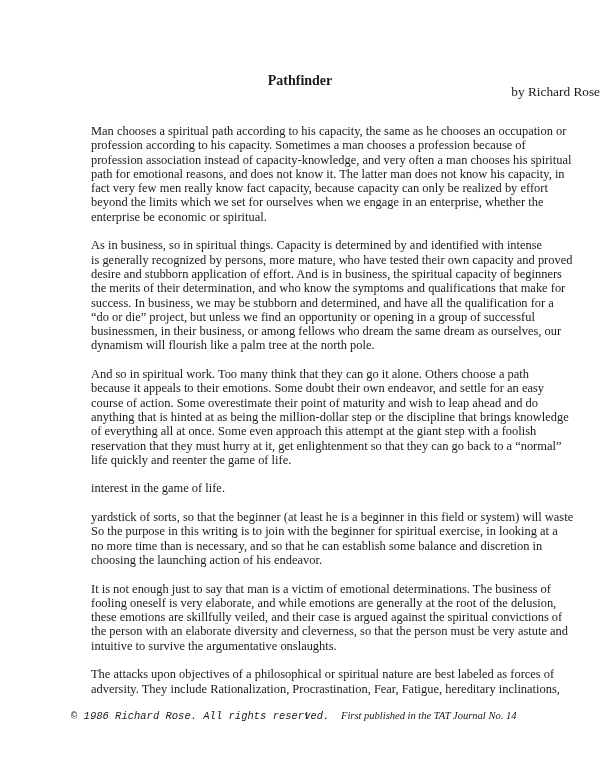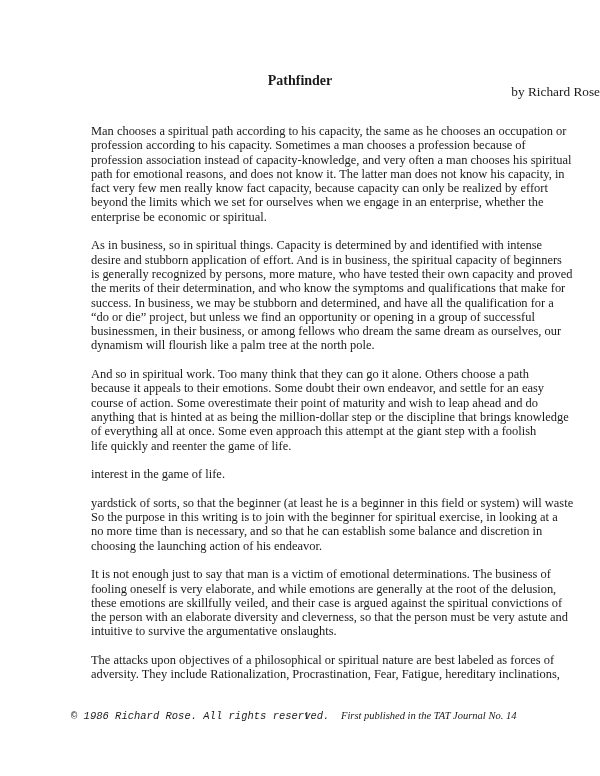--- a/index.html
+++ b/index.html
@@ -43,34 +43,35 @@
         <span class="line">Man chooses a spiritual path according to his capacity, the same as he chooses an occupation or</span>
         <span class="line">profession according to his capacity.  Sometimes a man chooses a profession because of</span>
         <span class="line">profession association instead of capacity-knowledge, and very often a man chooses his spiritual</span>
         <span class="line">path for emotional reasons, and does not know it.  The latter man does not know his capacity, in</span>
         <span class="line">fact very few men really know fact capacity, because capacity can only be realized by effort</span>
         <span class="line">beyond the limits which we set for ourselves when we engage in an enterprise, whether the</span>
         <span class="line">enterprise be economic or spiritual.</span>
       </p>
     <p class="para">
         <span class="line">As in business, so in spiritual things.  Capacity is determined by and identified with intense</span>
+        <span class="line">is generally recognized by persons, more mature, who have tested their own capacity and proved</span>
         <span class="line">desire and stubborn application of effort.  And is in business, the spiritual capacity of beginners</span>
-        <span class="line">is generally recognized by persons, more mature, who have tested their own capacity and proved</span>
         <span class="line">the merits of their determination, and who know the symptoms and qualifications that make for</span>
         <span class="line">success.  In business, we may be stubborn and determined, and have all the qualification for a</span>
         <span class="line">“do or die” project, but unless we find an opportunity or opening in a group of successful</span>
         <span class="line">businessmen, in their business, or among fellows who dream the same dream as ourselves, our</span>
         <span class="line">dynamism will flourish like a palm tree at the north pole.</span>
       </p>
     <p class="para">
         <span class="line">And so in spiritual work.  Too many think that they can go it alone.  Others choose a path</span>
         <span class="line">because it appeals to their emotions.  Some doubt their own endeavor, and settle for an easy</span>
         <span class="line">course of action.  Some overestimate their point of maturity and wish to leap ahead and do</span>
         <span class="line">anything that is hinted at as being the million-dollar step or the discipline that brings knowledge</span>
         <span class="line">of everything all at once.  Some even approach this attempt at the giant step with a foolish</span>
+        <span class="line">reservation that they must hurry at it, get enlightenment so that they can go back to a “normal”</span>
         <span class="line">life quickly and reenter the game of life.</span>
       </p>
     <p class="para">
         <span class="line">interest in the game of life.</span>
       </p>
     <p class="para">
         <span class="line">yardstick of sorts, so that the beginner (at least he is a beginner in this field or system) will waste</span>
         <span class="line">So the purpose in this writing is to join with the beginner for spiritual exercise, in looking at a</span>
         <span class="line">no more time than is necessary, and so that he can establish some balance and discretion in</span>
         <span class="line">choosing the launching action of his endeavor.</span>

